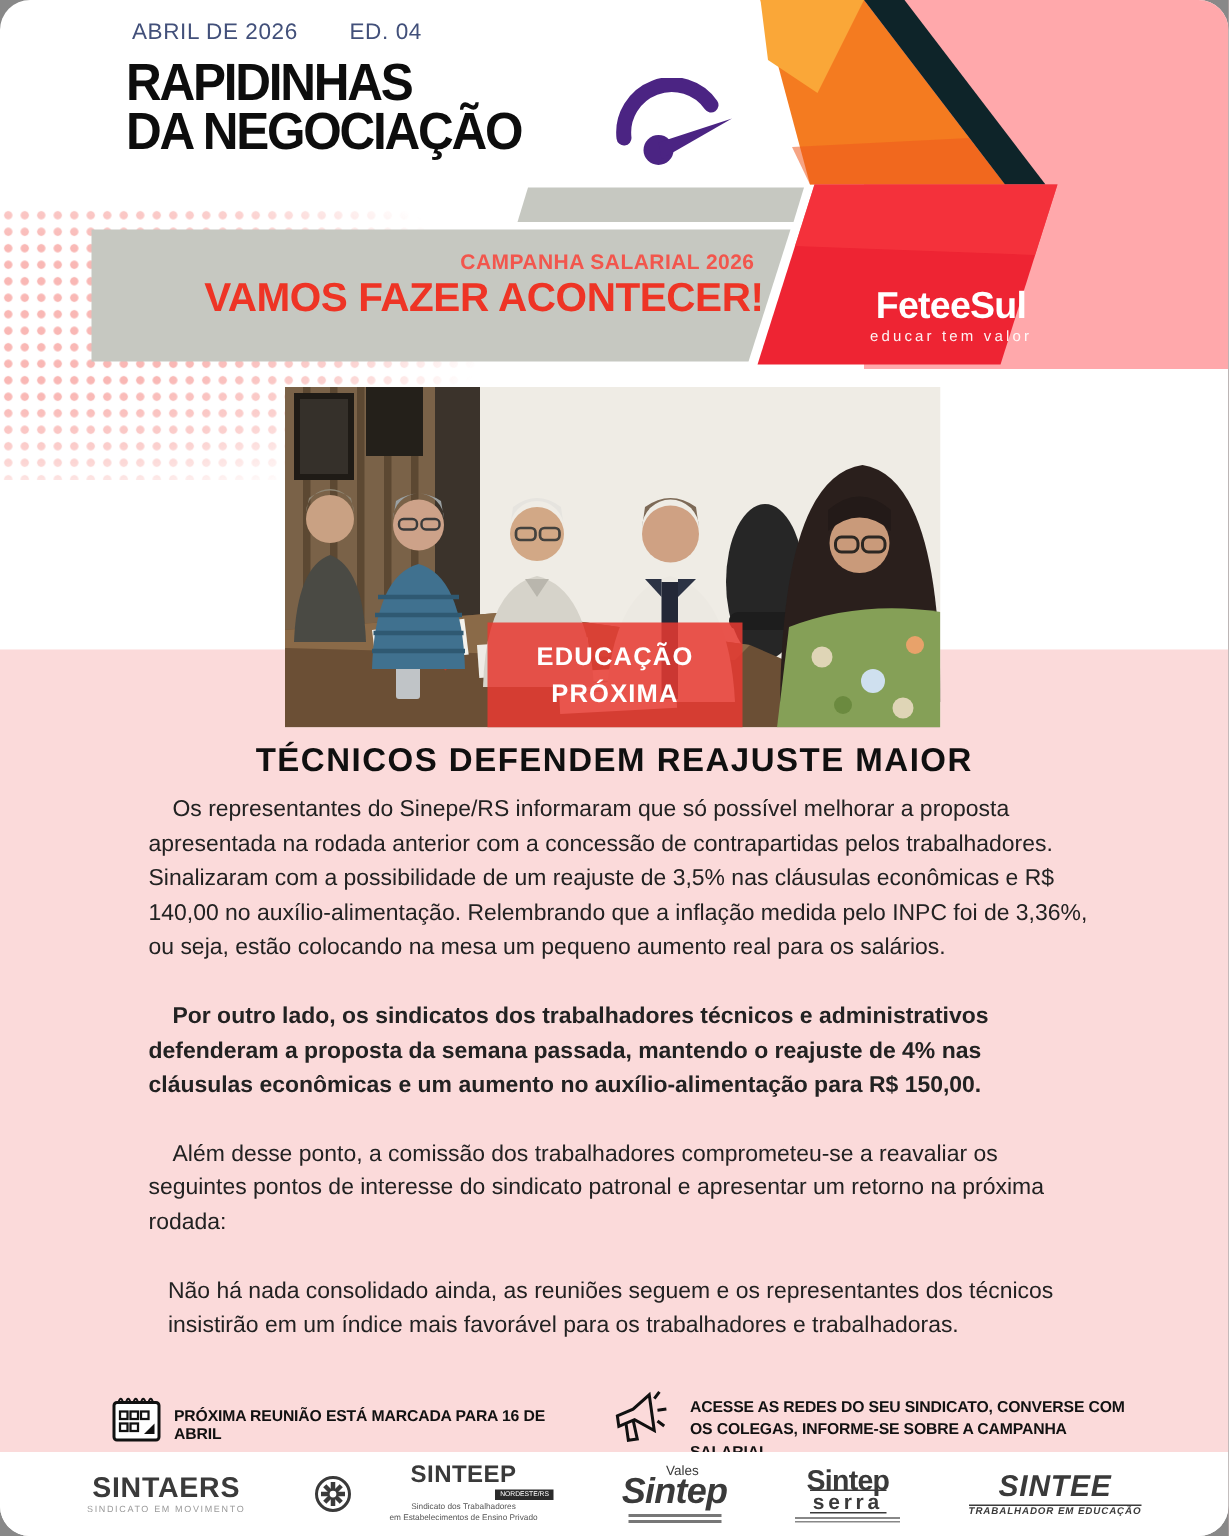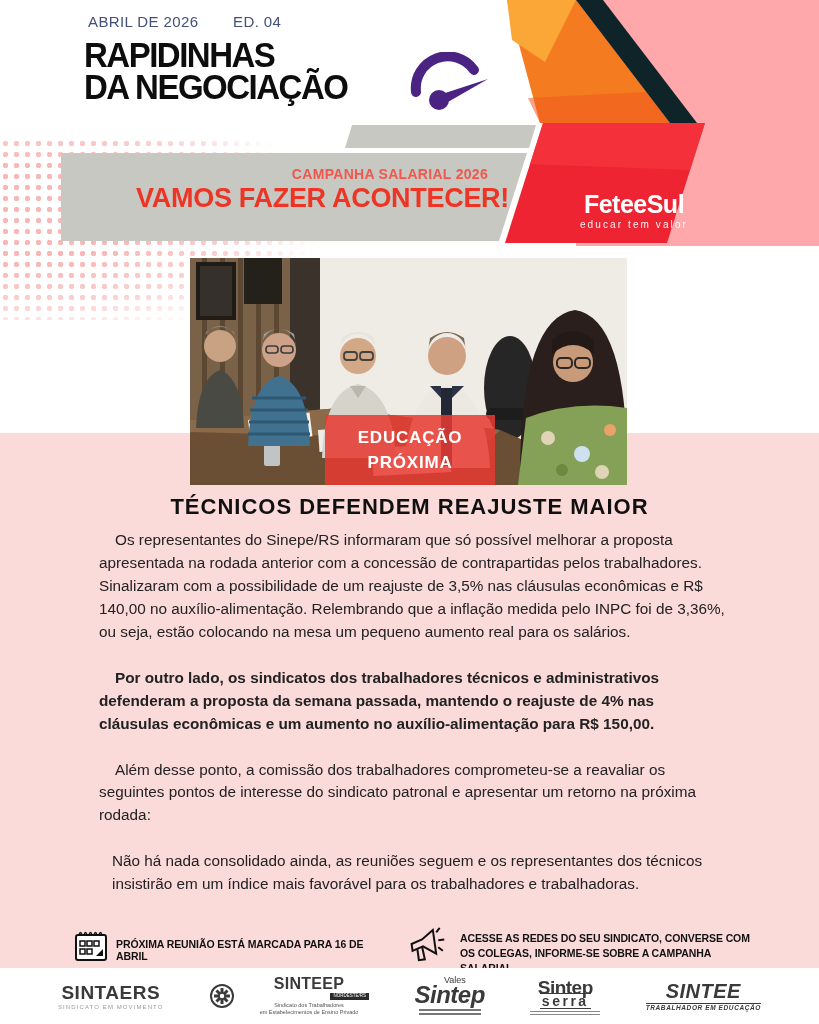--- a/index.html
+++ b/index.html
@@ -1,19 +1,19 @@
 <!DOCTYPE html>
 <html><head>
 <meta charset="utf-8">
 <style>
   html,body{margin:0;padding:0;background:#888;}
   .page{
     position:relative;width:819px;height:1024px;margin:0 auto;
     background:#ffffff;overflow:hidden;
-    font-family:"Liberation Sans", sans-serif;color:#1d1d1d;
+    font-family:"Liberation Sans", sans-serif;color:#1d1d1d;border-radius:20px;
   }
   
   .dots{
     position:absolute;left:0;top:138px;width:352px;height:182px;z-index:0;
     background-image:radial-gradient(circle, rgba(244,125,120,.55) 2.5px, transparent 3px);
     background-size:11px 11px;
     -webkit-mask-image:radial-gradient(ellipse 115% 95% at 8% 42%, #000 28%, rgba(0,0,0,.65) 52%, transparent 74%);
     mask-image:radial-gradient(ellipse 115% 95% at 8% 42%, #000 28%, rgba(0,0,0,.65) 52%, transparent 74%);
   }
   
@@ -26,21 +26,21 @@
   .title{
     position:absolute;left:84px;top:38px;z-index:3;
     font-size:33px;font-weight:bold;letter-spacing:-1.5px;line-height:.95;
     color:#0d0d0d;transform:scaleY(1.06);transform-origin:top left;
   }
   .gauge{position:absolute;left:408px;top:52px;z-index:3;}
   
   .shapes{position:absolute;left:0;top:0;z-index:1;}
   
   .banner-kicker{
-    position:absolute;left:44px;top:166px;width:444px;z-index:3;
+    position:absolute;left:59px;top:166px;width:444px;z-index:3;
     text-align:right;font-size:14px;font-weight:bold;letter-spacing:.3px;color:#f2564d;
   }
   .banner-headline{
     position:absolute;left:61px;top:183px;width:448px;z-index:3;
     text-align:right;font-size:27px;font-weight:bold;letter-spacing:-.3px;color:#ee3425;
   }
   .feteesul{
     position:absolute;left:558px;top:192px;width:152px;z-index:3;text-align:center;color:#fff;
   }
   .feteesul .name{font-size:25px;font-weight:bold;letter-spacing:-.5px;line-height:1;}

